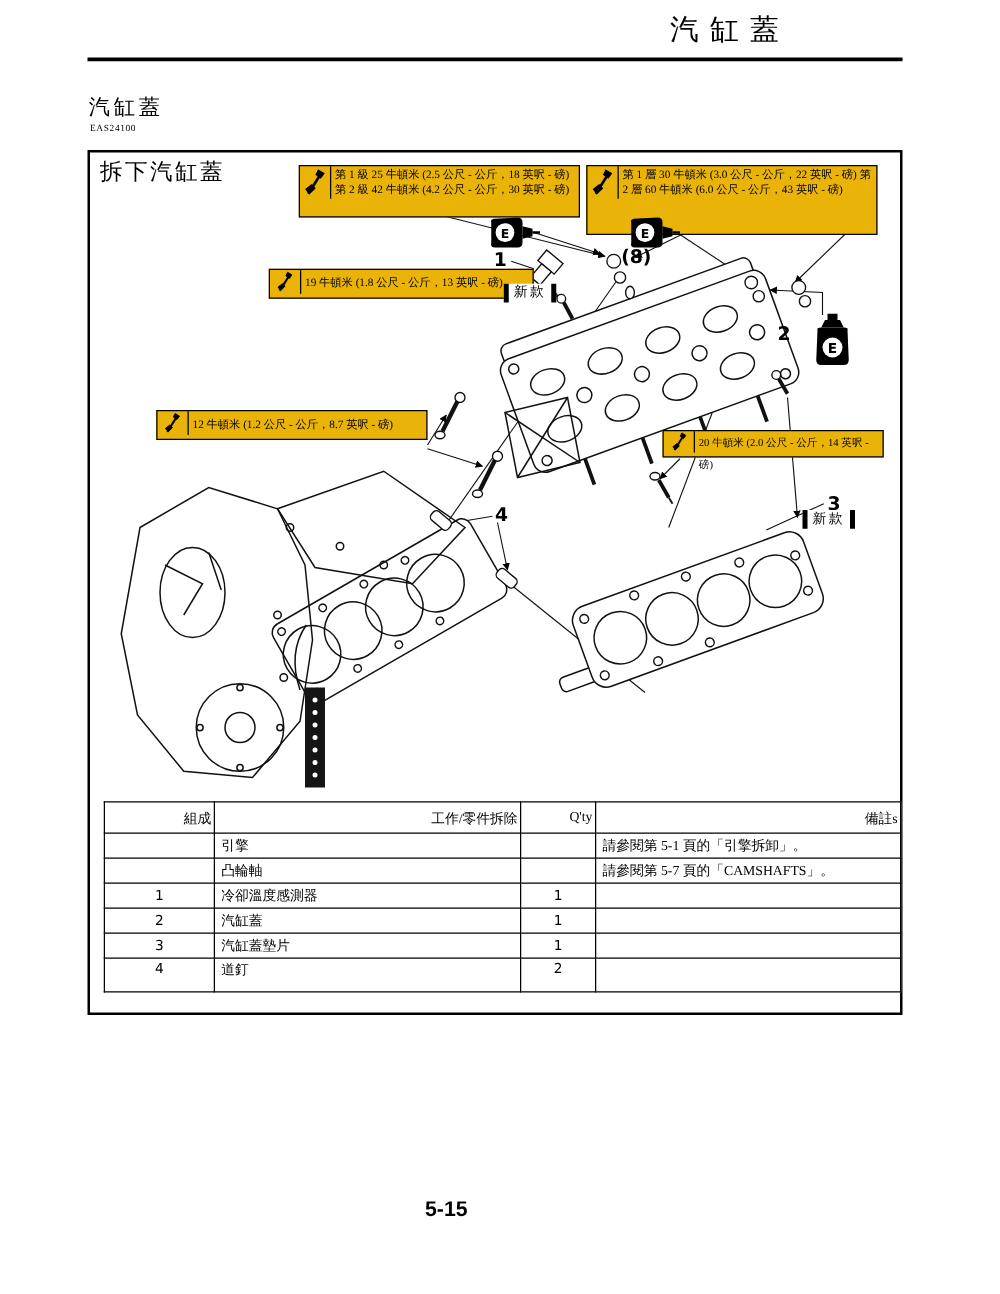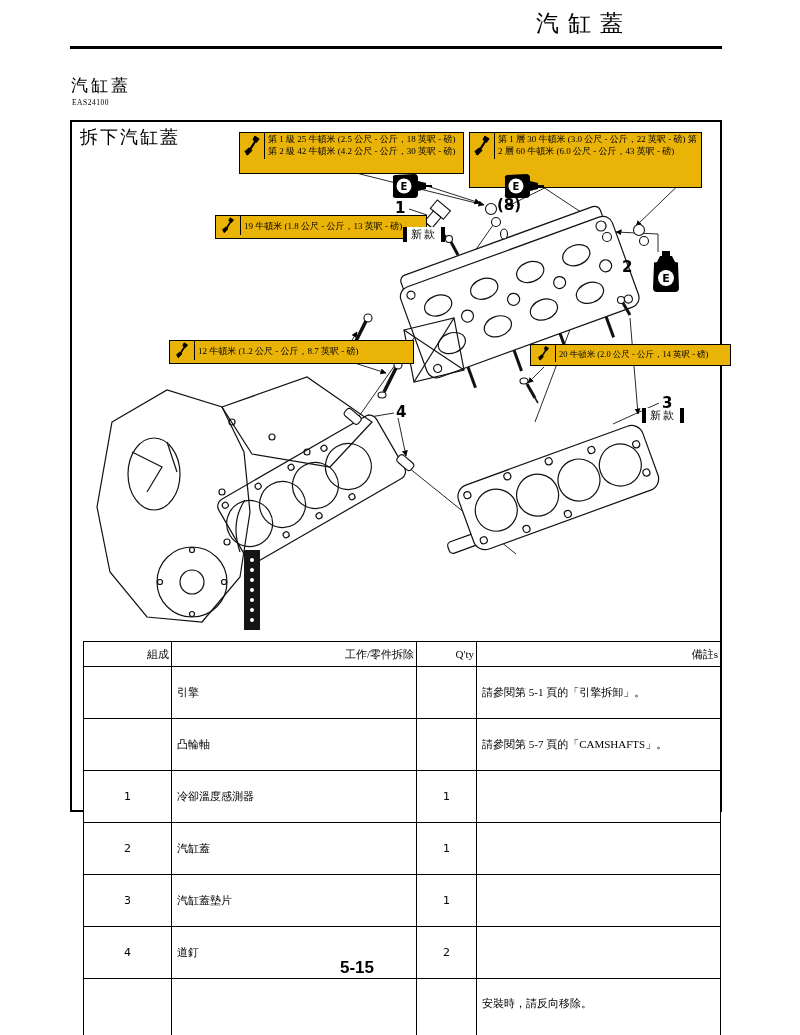--- a/index.html
+++ b/index.html
@@ -21,21 +21,21 @@
   .torque-box .text-cell{flex:1;font-size:9px;line-height:1.3;padding:1px 3px;
         letter-spacing:0px;}
   .callout{position:absolute;font-family:"DejaVu Sans","Liberation Sans",sans-serif;
         font-weight:bold;font-size:15px;}
   .new-tag{position:absolute;font-size:11px;letter-spacing:2px;padding:1px 4px;
         border-left:4.5px solid #000;border-right:4.5px solid #000;line-height:1.15;background:#fff;}
   .oil-icon{position:absolute;}
   .parts-table{position:absolute;left:11px;top:519px;width:637px;border-collapse:collapse;
         table-layout:fixed;background:#fff;}
   .parts-table th,.parts-table td{border:1.5px solid #000;font-size:11px;font-weight:normal;
-        padding:17px 5px;overflow:hidden;white-space:nowrap;}
+        padding:1px 5px;overflow:hidden;white-space:nowrap;}
   .parts-table th{height:22px;text-align:right;padding:1px 2px;}
   .parts-table td{height:17px;}
   .parts-table td.c0,.parts-table td.c2{text-align:center;
         font-family:"DejaVu Sans","Liberation Sans",sans-serif;font-size:11px;}
   .parts-table tr:last-child td{height:24px;vertical-align:top;}
   .page-number{position:absolute;top:958px;left:340px;width:120px;text-align:left;
         font-family:Liberation Sans, sans-serif;font-weight:bold;font-size:17px;}
 </style>
 </head>
 <body>
@@ -246,34 +246,34 @@
             <g stroke="#000" fill="#000">
           <line x1="4" y1="23" x2="16" y2="4" stroke-width="2.4"></line>
           <polygon points="13,2 18,5 15,9 11,6"></polygon>
               <polygon points="2,19 7,15 10,18 5,23"></polygon>
         </g>
           </svg>
       </span>
       <span class="text-cell" style="line-height:19px;">19 牛頓米 (1.8 公尺 - 公斤，13 英呎 - 磅)</span>
     </div>
 
-    <div class="torque-box" style="left:53px;top:218px;width:245px;height:24px;margin-left:44px;">
+    <div class="torque-box" style="left:53px;top:206px;width:217px;height:24px;">
       <span class="icon-cell">
         <svg width="14" height="19" viewBox="0 0 20 26">
             <g stroke="#000" fill="#000">
           <line x1="4" y1="23" x2="16" y2="4" stroke-width="2.4"></line>
           <polygon points="13,2 18,5 15,9 11,6"></polygon>
               <polygon points="2,19 7,15 10,18 5,23"></polygon>
         </g>
           </svg>
       </span>
       <span class="text-cell" style="line-height:19px;">12 牛頓米 (1.2 公尺 - 公斤，8.7 英呎 - 磅)</span>
     </div>
 
-    <div class="torque-box" style="left:458px;top:222px;width:201px;height:22px;">
+    <div class="torque-box" style="left:458px;top:222px;width:177px;height:22px;">
       <span class="icon-cell">
         <svg width="13" height="17" viewBox="0 0 20 26">
             <g stroke="#000" fill="#000">
           <line x1="4" y1="23" x2="16" y2="4" stroke-width="2.4"></line>
           <polygon points="13,2 18,5 15,9 11,6"></polygon>
               <polygon points="2,19 7,15 10,18 5,23"></polygon>
         </g>
           </svg>
       </span>
       <span class="text-cell" style="line-height:17px;font-size:8.5px;">20 牛頓米 (2.0 公尺 - 公斤，14 英呎 - 磅)</span>
@@ -357,25 +357,19 @@
             <td class="c1">汽缸蓋墊片</td>
             <td class="c2">1</td>
             <td class="c3"></td>
           </tr>
           <tr>
             <td class="c0">4</td>
             <td class="c1">道釘</td>
             <td class="c2">2</td>
             <td class="c3"></td>
           </tr>
-          <tr>
-            <td class="c0"></td>
-            <td class="c1"></td>
-            <td class="c2"></td>
-            <td class="c3">安裝時，請反向移除。</td>
-          </tr>
         </tbody>
     </table>
 
   </div>
 
   <div class="page-number">5-15</div>
 </div>
 
 </body></html>

